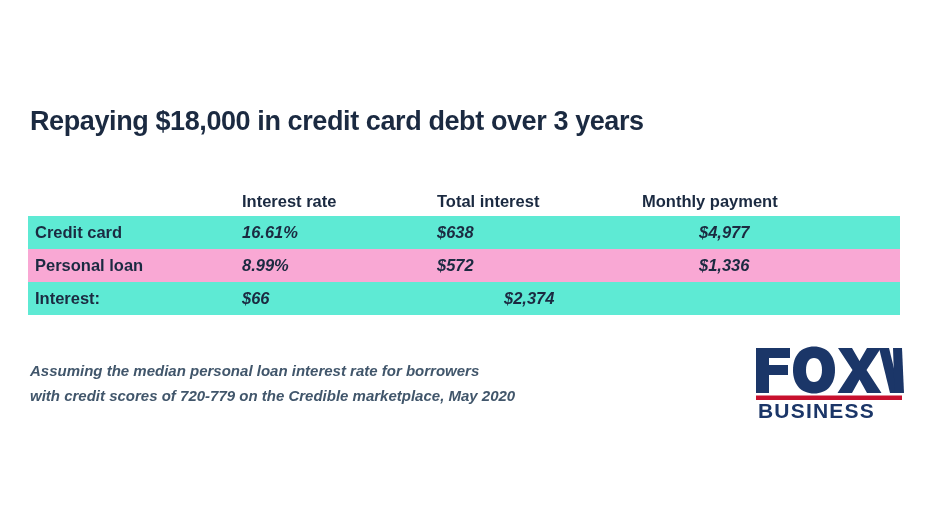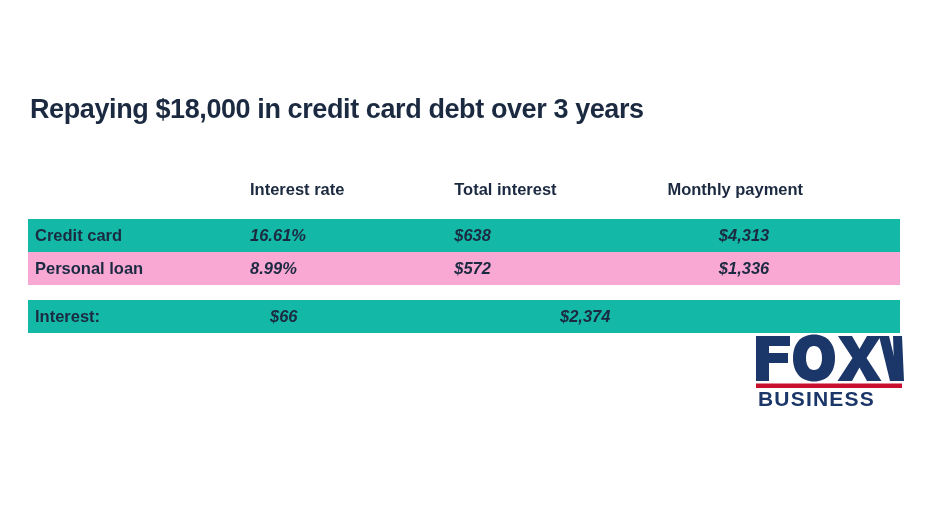--- a/index.html
+++ b/index.html
@@ -10,21 +10,21 @@
     width: 932px;
     height: 524px;
     background: #ffffff;
     font-family: "Liberation Sans", sans-serif;
     overflow: hidden;
     position: relative;
   }
 
   .infographic {
     position: absolute;
-    left: 0; top: 0;
+    left: 0; top: 12px;
     width: 932px;
     height: 420px;
     background: #ffffff;
   }
 
   
   .title {
     position: absolute;
     left: 30px;
     top: 94px;
@@ -42,29 +42,27 @@
     top: 174px;
     width: 872px;
   }
 
   .row {
     position: relative;
     display: flex;
     align-items: center;
     height: 33px;
     box-sizing: border-box;
-    gap: 28px;
   }
   .row.header {
     height: 30px;
     background: transparent;
   }
   .row.shaded {
-    background: #14b8a6;
-    margin-top: 15px;
+    background: #5eead4;
   }
   .row.plain {
     background: #f9a8d4;
   }
 
   .cell {
     box-sizing: border-box;
     font-size: 16.5px;
     color: #1b2a41;
     white-space: nowrap;
@@ -116,38 +114,42 @@
       <div class="cell c0"></div>
       <div class="cell c1">Interest rate</div>
       <div class="cell c3">Total interest</div>
       <div class="cell c2">Monthly payment</div>
     </div>
 
     <div class="row shaded">
       <div class="cell c0">Credit card</div>
       <div class="cell c1">16.61%</div>
       <div class="cell c2">$638</div>
-      <div class="cell c3">$4,313</div>
+      <div class="cell c3">$4,977</div>
     </div>
 
     <div class="row plain">
       <div class="cell c0">Personal loan</div>
       <div class="cell c1">8.99%</div>
       <div class="cell c2">$572</div>
       <div class="cell c3">$1,336</div>
     </div>
 
     <div class="row shaded">
       <div class="cell c0">Interest:</div>
       <div class="cell c2">$66</div>
       <div class="cell c3">$2,374</div>
     </div>
 
   </div>
 
+  <div class="footnote">
+    <div>Assuming the median personal loan interest rate for borrowers</div>
+    <div>with credit scores of 720-779 on the Credible marketplace, May 2020</div>
+  </div>
 
   <div class="logo">
     <svg width="152" height="80" viewBox="0 0 152 80" xmlns="http://www.w3.org/2000/svg">
 
       <g>
 
         <path d="M4 6 h34 v10 h-21 v7 h19 v10 h-19 v18 h-13 z" fill="#1b3668"></path>
 
         <path d="M62 4.5 c13 0 21 9 21 23.5 c0 14.5 -8 23.5 -21 23.5
                  c-13 0 -21 -9 -21 -23.5 c0 -14.5 8 -23.5 21 -23.5 z" fill="#1b3668"></path>

